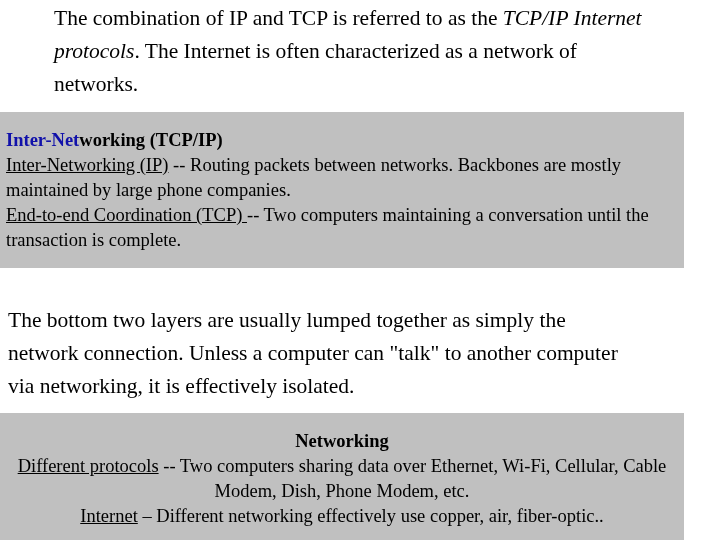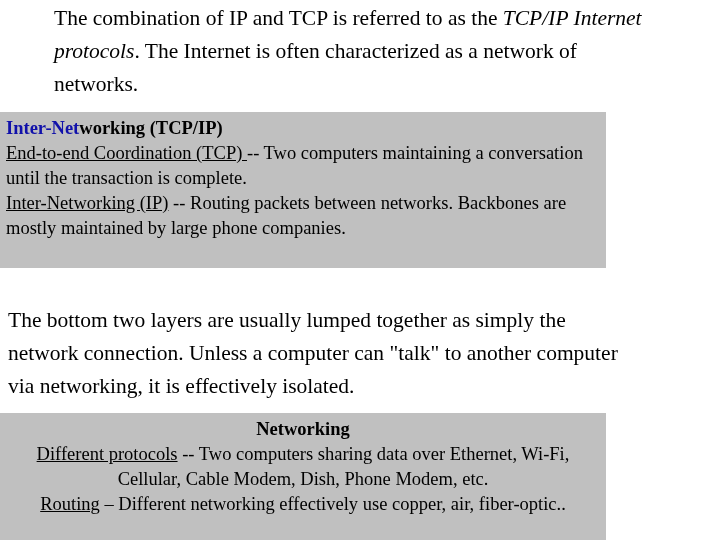--- a/index.html
+++ b/index.html
@@ -39,24 +39,24 @@
     position: absolute;
     left: 0;
     top: 304px;
     width: 649px;
     box-sizing: border-box;
   }
   
   .grayblock {
     position: absolute;
     left: 0;
-    width: 606px;
+    width: 684px;
     background: #c0c0c0;
     box-sizing: border-box;
-    padding: 4px 6px 4px 6px;
+    padding: 16px 6px 4px 6px;
     font-size: 18.5px;
     line-height: 25px;
   }
   .gray-top {
     top: 112px;
     height: 156px;
   }
   .gray-bottom {
     top: 413px;
     height: 127px;
@@ -89,32 +89,32 @@
 
   <div class="para para-top">
     <span>The combination of IP and TCP is referred to as the </span><span class="ital">TCP/IP Internet protocols</span><span>.  The Internet is often characterized as a network of networks.</span>
   </div>
 
   <div class="grayblock gray-top">
     <div class="blk-head">
       <span class="blue">Inter-Net</span><span>working (TCP/IP)</span>
     </div>
     <div class="blk-line">
-      <span class="ul">End-to-end Coordination (TCP) </span><span>-- Two computers maintaining a conversation until the transaction is complete.</span>
+      <span class="ul">Inter-Networking (IP)</span><span> -- Routing packets between networks. Backbones are mostly maintained by large phone companies.</span>
     </div>
     <div class="blk-line">
-      <span class="ul">Inter-Networking (IP)</span><span> -- Routing packets between networks. Backbones are mostly maintained by large phone companies.</span>
+      <span class="ul">End-to-end Coordination (TCP) </span><span>-- Two computers maintaining a conversation until the transaction is complete.</span>
     </div>
   </div>
 
   <div class="para para-mid">The bottom two layers are usually lumped together as simply the network connection.  Unless a computer can "talk" to another computer via networking, it is effectively isolated.</div>
 
   <div class="grayblock gray-bottom">
     <div class="blk-head">Networking</div>
     <div class="blk-line">
       <span class="ul">Different protocols</span><span> -- Two computers sharing data over Ethernet, Wi-Fi, Cellular, Cable Modem, Dish, Phone Modem, etc.</span>
     </div>
     <div class="blk-line">
-      <span class="ul">Routing</span><span> – Different networking effectively use copper, air, fiber-optic..</span>
+      <span class="ul">Internet</span><span> – Different networking effectively use copper, air, fiber-optic..</span>
     </div>
   </div>
 
 </div>
 
 </body></html>

